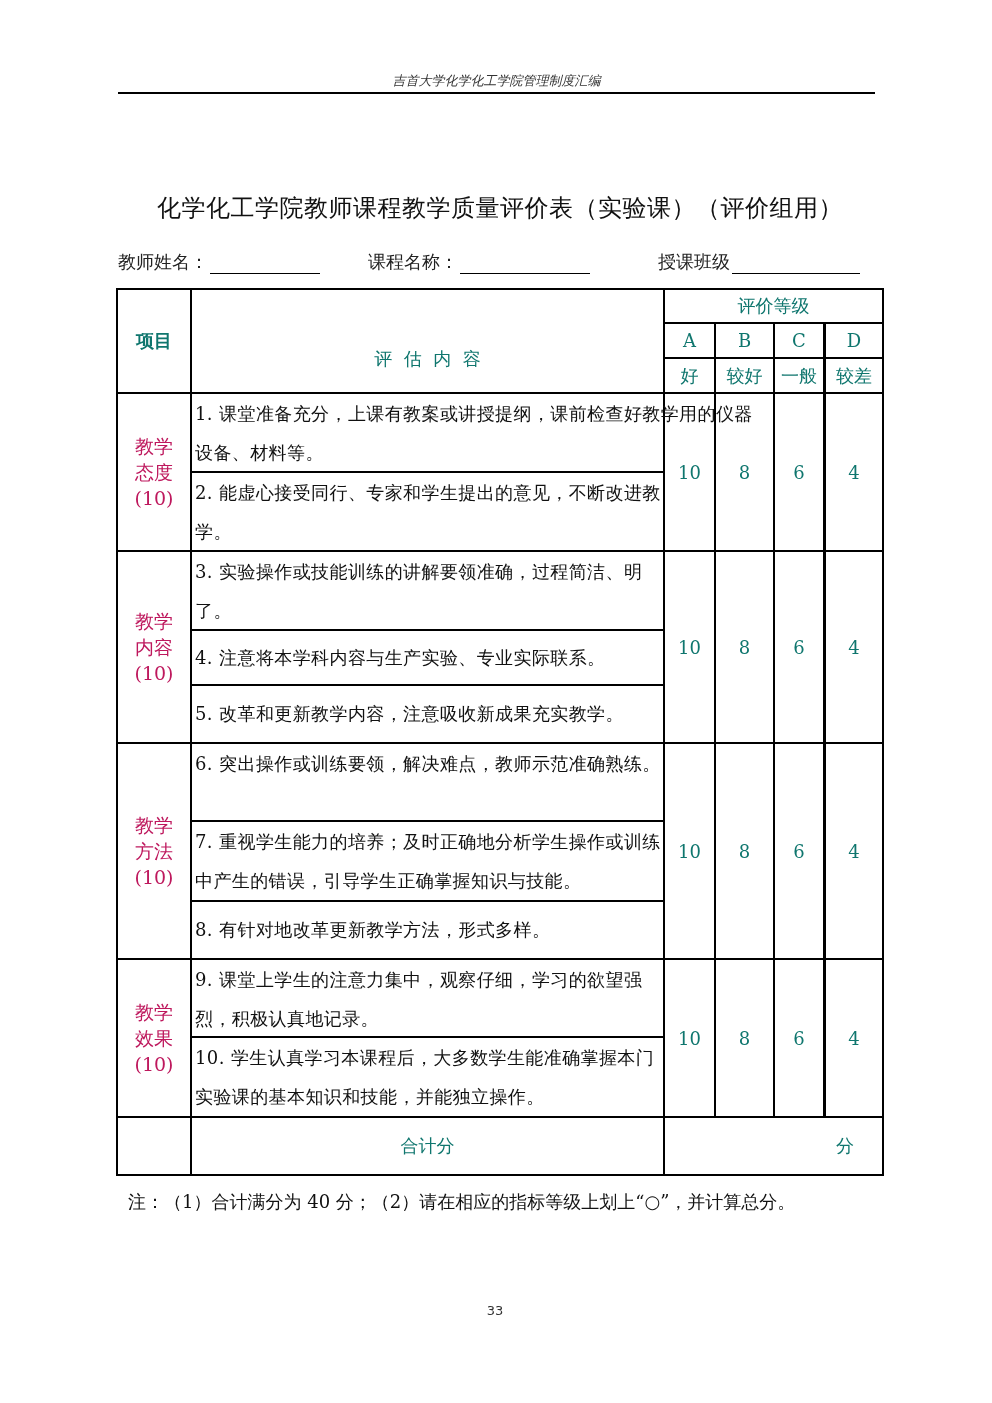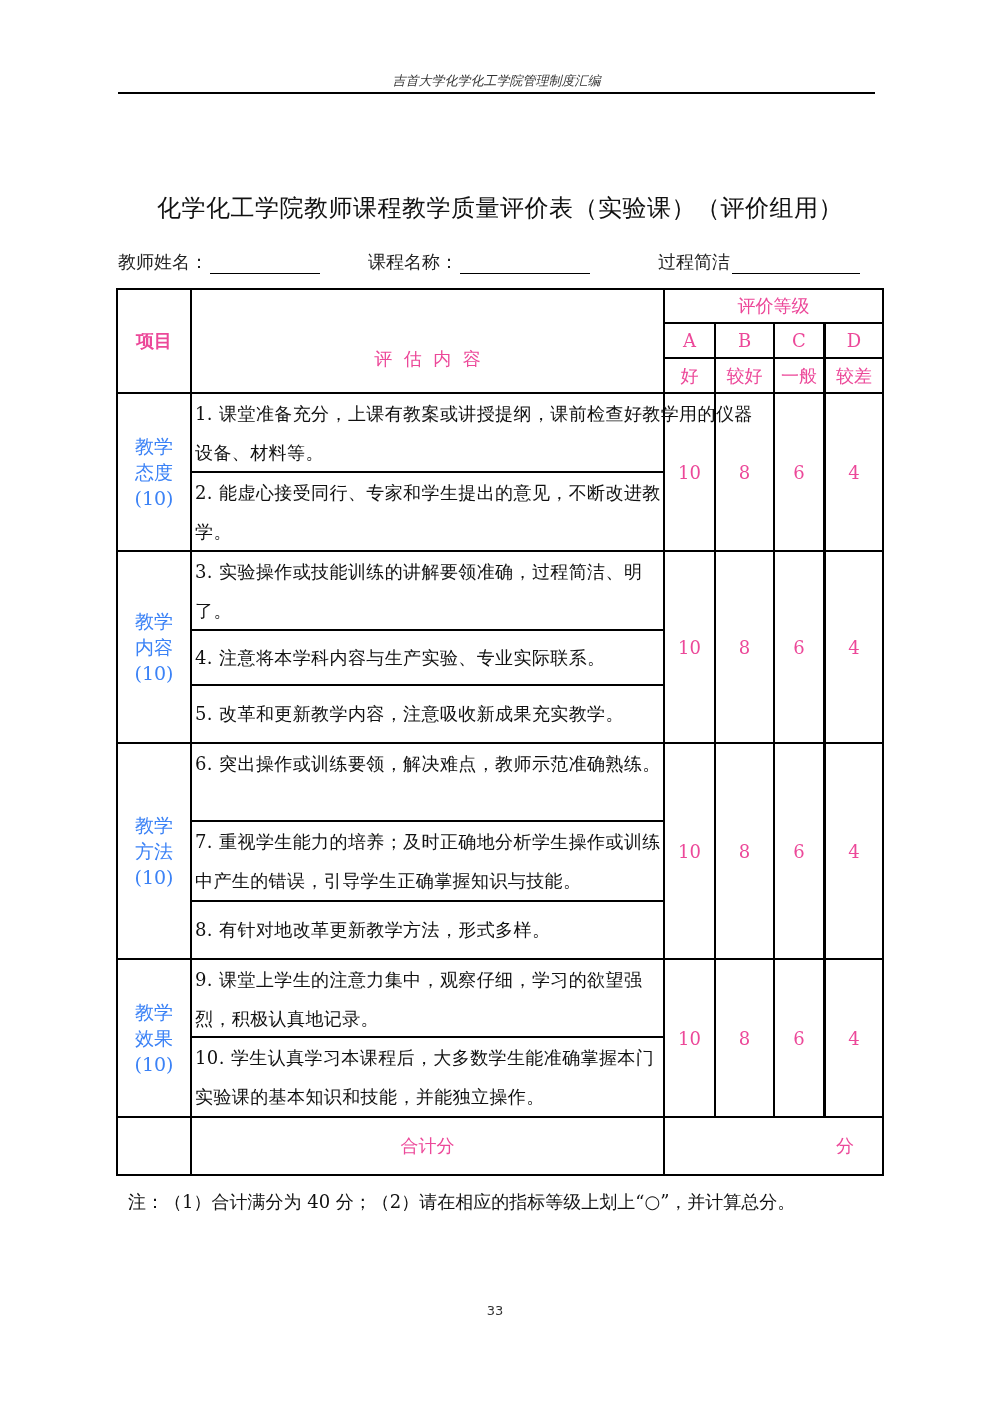--- a/index.html
+++ b/index.html
@@ -5,43 +5,43 @@
   html, body { margin:0; padding:0; }
   body { width:992px; height:1403px; background:#ffffff; position:relative; overflow:hidden;
          font-family:"DejaVu Serif","Liberation Serif",serif; color:#111; }
   .abs { position:absolute; }
   .running-header { left:118px; width:757px; top:72px; text-align:center; font-size:13px; font-style:italic; color:#333; }
   .header-rule { left:118px; width:757px; top:92px; height:2px; background:#000; }
   .title { left:110px; width:780px; top:192px; text-align:center; font-size:24px; font-family:"DejaVu Sans","Liberation Sans",sans-serif; color:#111; letter-spacing:0.5px; }
   .field { top:250px; font-size:18px; font-family:"DejaVu Sans","Liberation Sans",sans-serif; color:#222; white-space:nowrap; }
   .field .blank { display:inline-block; border-bottom:1.5px solid #000; vertical-align:bottom; height:20px; margin-left:2px; }
   .line { position:absolute; background:#000; }
-  .cell { position:absolute; display:flex; align-items:center; justify-content:center; text-align:center; font-size:18px; color:#ec4899; box-sizing:border-box; }
+  .cell { position:absolute; display:flex; align-items:center; justify-content:center; text-align:center; font-size:18px; color:#0f766e; box-sizing:border-box; }
   .content { position:absolute; font-size:18px; color:#111; line-height:39px; padding-left:3px; box-sizing:border-box; letter-spacing:0.4px; }
-  .cat { position:absolute; display:flex; flex-direction:column; align-items:center; justify-content:center; font-size:19px; line-height:26px; color:#3b82f6; }
+  .cat { position:absolute; display:flex; flex-direction:column; align-items:center; justify-content:center; font-size:19px; line-height:26px; color:#be185d; }
   .note { left:128px; top:1190px; font-size:18px; color:#111; white-space:nowrap; }
   .page-num { left:440px; width:110px; top:1303px; text-align:center; font-size:13px; font-family:"DejaVu Sans","Liberation Sans",sans-serif; color:#333; }
   .bold { font-weight:bold; font-family:"DejaVu Sans","Liberation Sans",sans-serif; }
 </style>
 </head>
 <body>
 
 <div class="abs running-header">吉首大学化学化工学院管理制度汇编</div>
 <div class="abs header-rule"></div>
 
 <div class="abs title">化学化工学院教师课程教学质量评价表（实验课）（评价组用）</div>
 
 <div class="abs field" style="left:118px;">
   <span>教师姓名：</span><span class="blank" style="width:110px;"></span>
 </div>
 <div class="abs field" style="left:368px;">
   <span>课程名称：</span><span class="blank" style="width:130px;"></span>
 </div>
 <div class="abs field" style="left:658px;">
-  <span>过程简洁</span><span class="blank" style="width:128px;"></span>
+  <span>授课班级</span><span class="blank" style="width:128px;"></span>
 </div>
 
 <div>
 
   <div class="line" style="left:116px; top:288px; width:768px; height:2px;"></div>
   <div class="line" style="left:116px; top:1174px; width:768px; height:2px;"></div>
   <div class="line" style="left:116px; top:288px; width:2px; height:888px;"></div>
   <div class="line" style="left:882px; top:288px; width:2px; height:888px;"></div>
 
   <div class="line" style="left:190px; top:288px; width:2px; height:888px;"></div>

